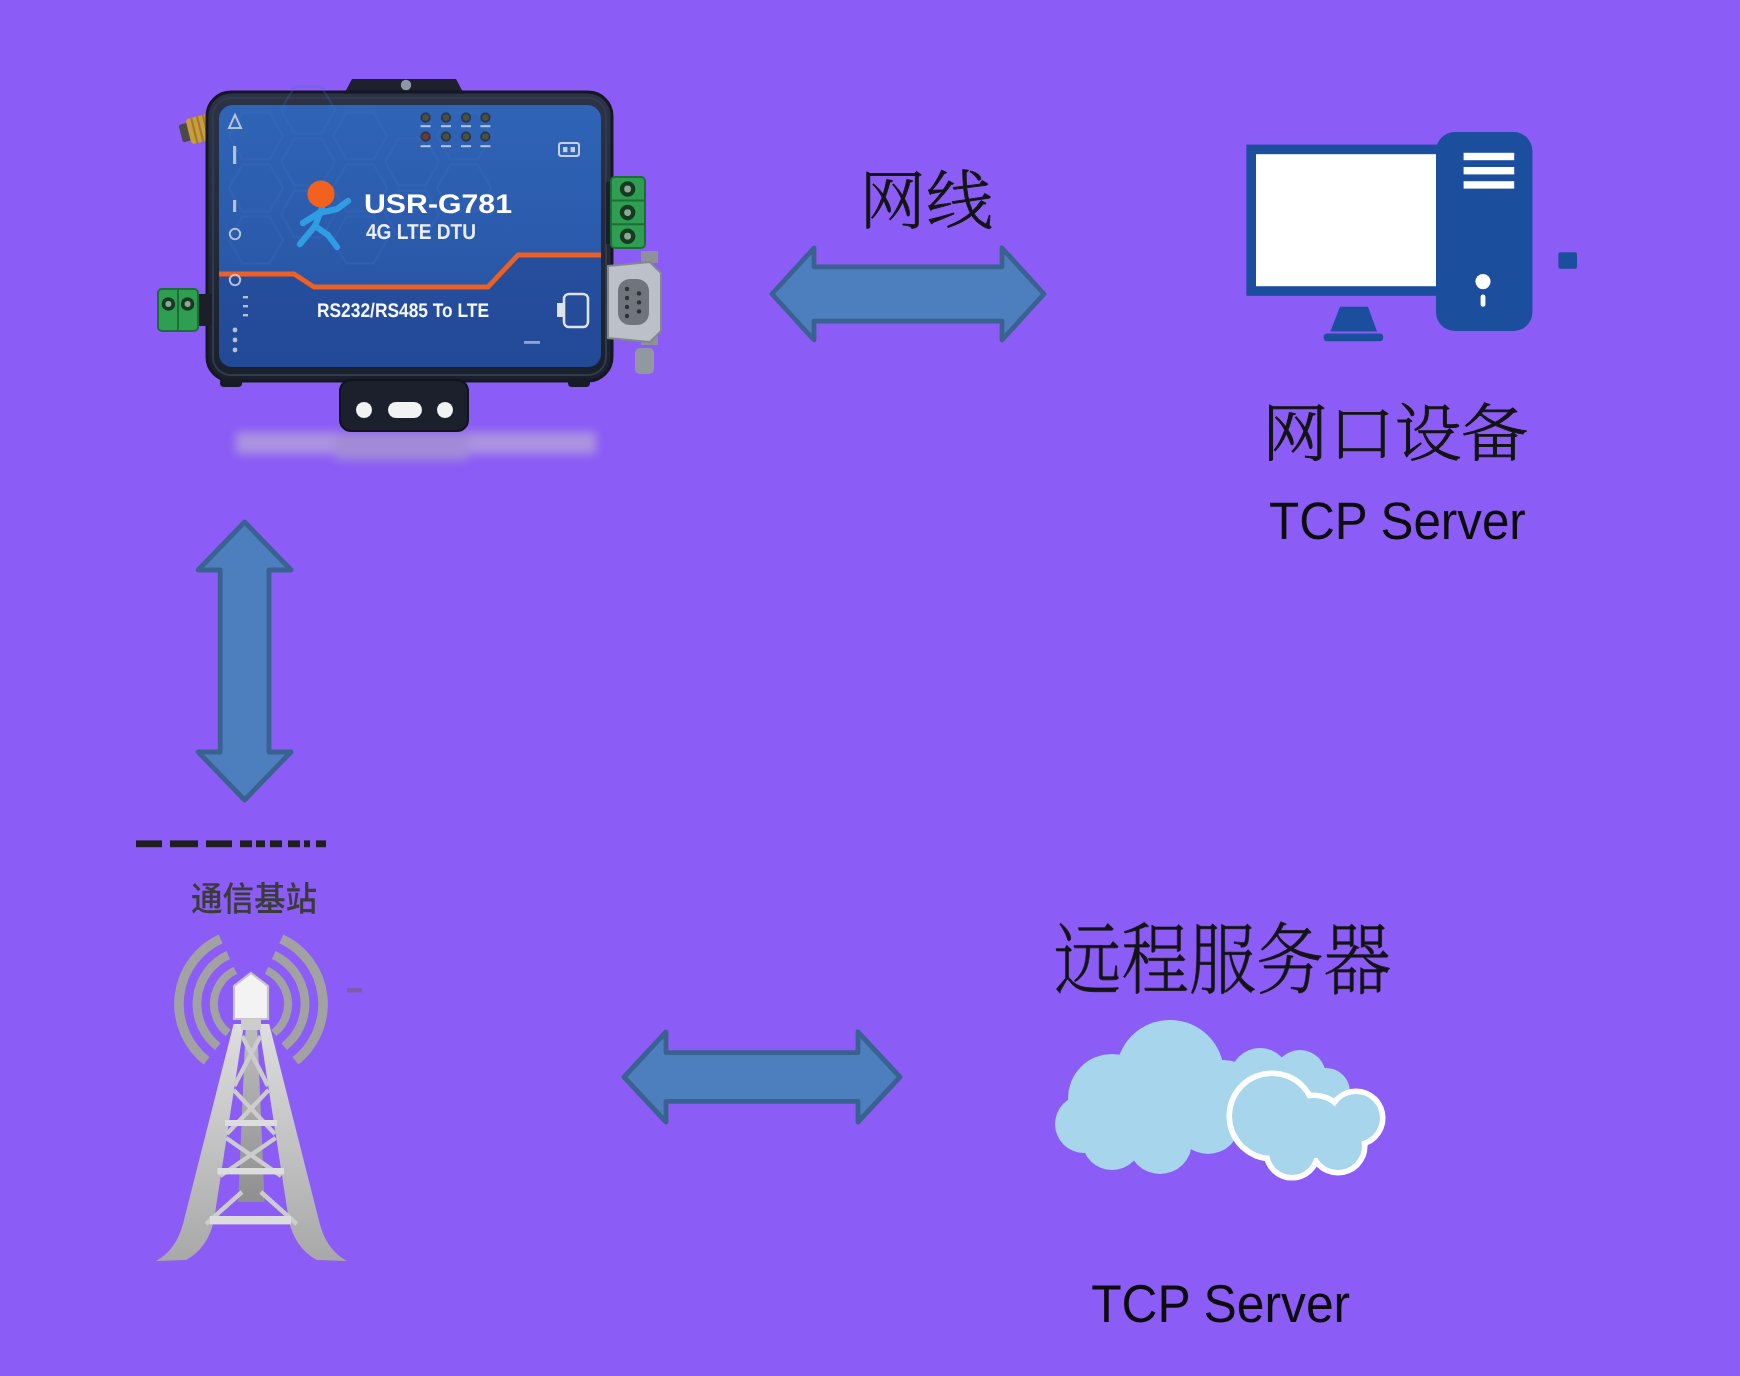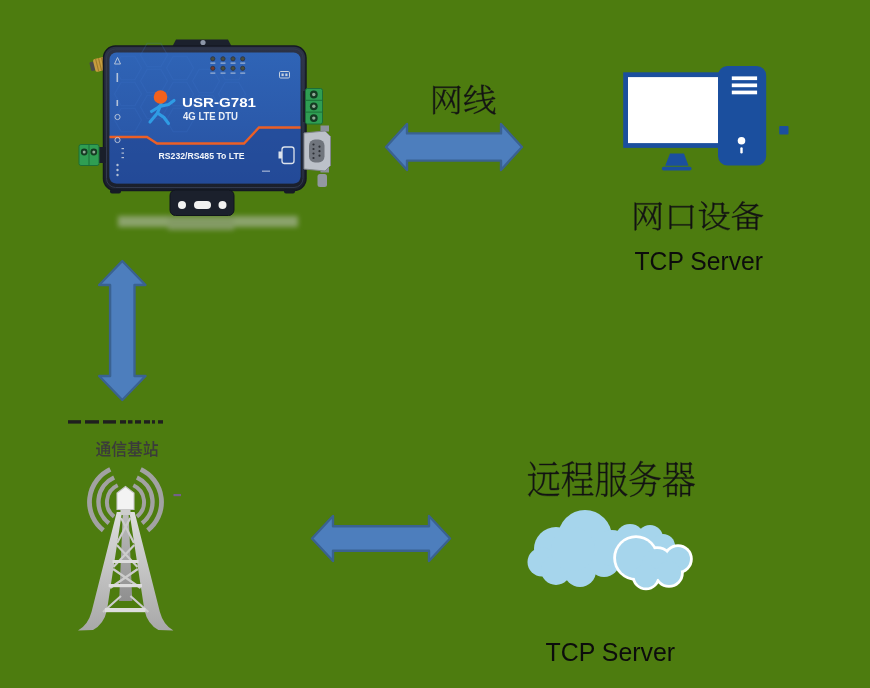--- a/index.html
+++ b/index.html
@@ -1,15 +1,15 @@
 <!DOCTYPE html>
 <html><head><meta charset="utf-8">
 <style>
 html,body{margin:0;padding:0;background:#ffffff;}
-#canvas{position:relative;width:870px;height:688px;background:#4d7c0f;overflow:hidden;}
+#canvas{position:relative;width:870px;height:688px;background:#8b5cf6;overflow:hidden;}
 text{font-family:"Liberation Sans",sans-serif;}
 </style></head>
 <body>
 <div id="canvas">
 <svg width="870" height="688" viewBox="0 0 870 688" xmlns="http://www.w3.org/2000/svg">
 <defs>
 <linearGradient id="panelG" x1="0" y1="0" x2="0" y2="1">
  <stop offset="0" stop-color="#2f64b6"></stop>
           <stop offset="0.55" stop-color="#2b5aab"></stop>
           <stop offset="1" stop-color="#27509f"></stop>

